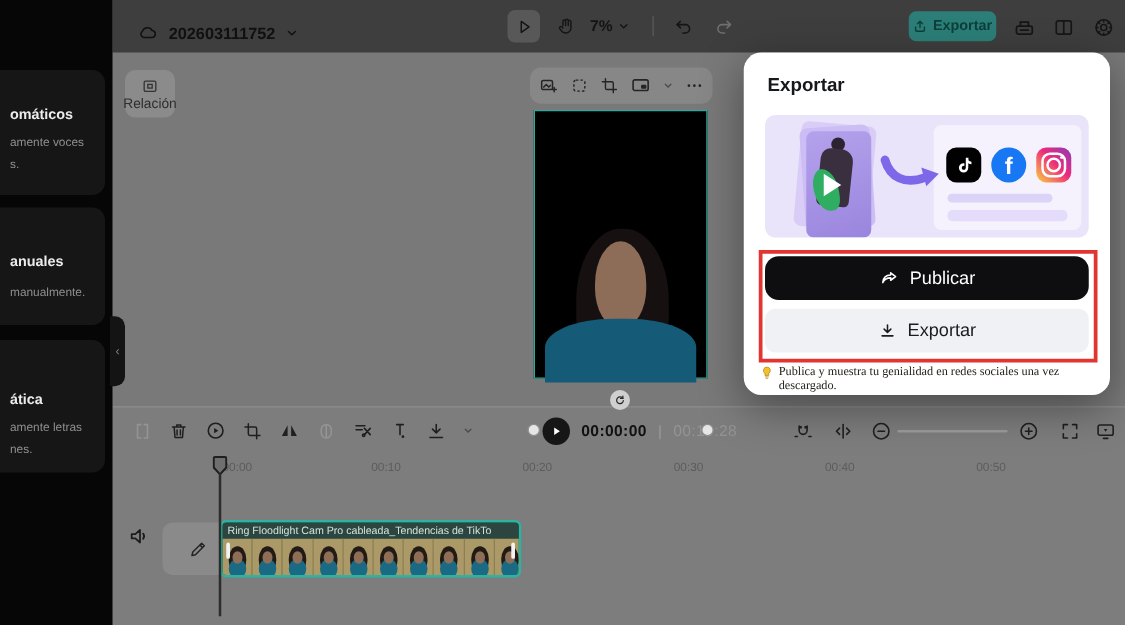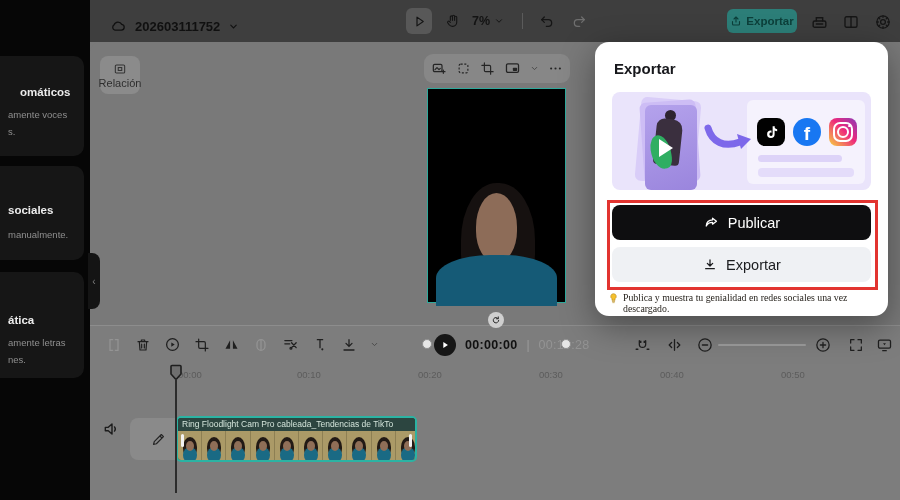--- a/index.html
+++ b/index.html
@@ -6,21 +6,21 @@
   html,body { width:900px; height:500px; }
   body { position:relative; overflow:hidden; background:#797979; font-family:"Liberation Sans",sans-serif; }
   .ic { display:inline-block; vertical-align:middle; }
   svg { display:block; }
 
   
   .sidebar { position:absolute; left:0; top:0; width:90px; height:500px; background:#060606; z-index:5; }
   .side-card { position:absolute; left:-62px; width:146px; background:#161616; border-radius:10px; padding-left:70px; color:#e9e9e9; overflow:hidden; }
   .side-card .t { font-size:11.5px; font-weight:bold; color:#ececec; white-space:nowrap; }
   .side-card .d { font-size:9.5px; color:#8f8f8f; line-height:1.8; white-space:nowrap; }
-  .card1 { top:56px;  height:100px; } .card1 .t { margin-top:30px;margin-left:12px; } .card1 .d { margin-top:8px; }
+  .card1 { top:56px;  height:100px; } .card1 .t { margin-top:30px; } .card1 .d { margin-top:8px; }
   .card2 { top:166px; height:94px;  } .card2 .t { margin-top:38px; } .card2 .d { margin-top:10px; }
   .card3 { top:272px; height:106px; } .card3 .t { margin-top:42px; } .card3 .d { margin-top:8px; }
   .collapse-tab { position:absolute; left:88px; top:253px; width:12px; height:56px; background:#141414; border-radius:0 8px 8px 0; z-index:6; display:flex; align-items:center; justify-content:center; color:#7d7d7d; font-size:10px; }
 
   
   .topbar { position:absolute; left:90px; top:0; width:810px; height:42px; background:#3e3e3e; z-index:4; color:#141414; }
   .topbar .abs { position:absolute; display:flex; align-items:center; }
   .proj { left:20px; top:0; height:52px; gap:8px; font-size:13px; font-weight:bold; color:#101010; }
   .tool-pill { left:316px; top:8px; width:26px; height:26px; background:#585858; border-radius:6px; justify-content:center; }
   .hand-btn { left:350px; top:8px; width:26px; height:26px; justify-content:center; }
@@ -93,36 +93,36 @@
   .facebook { background:#1877f2; border-radius:50%; color:#fff; font-weight:bold; font-size:19px; }
   .facebook::after { content:'f'; margin-top:3px; }
   .instagram { position:relative; background:linear-gradient(45deg,#f7c245 5%,#ee2a7b 55%,#8a3ab9 100%); border-radius:8px; }
   .ig-ring { width:12px; height:12px; border:2.2px solid #fff; border-radius:50%; }
   .ig-frame { position:absolute; inset:4px; border:2.2px solid #fff; border-radius:7px; }
   .ig-dot { position:absolute; right:6.5px; top:6.5px; width:2.6px; height:2.6px; background:#fff; border-radius:50%; }
   .ph-bar { position:absolute; border-radius:4px; }
   .bar1 { left:146px; top:63px; width:84px; height:7px; background:#ddd3f8; }
   .bar2 { left:146px; top:76px; width:96px; height:9px; background:#e4dcfa; }
   .btn { position:absolute; left:17px; width:259px; height:35px; border-radius:8px; display:flex; align-items:center; justify-content:center; gap:8px; font-size:14.5px; cursor:pointer; border:none; }
-  .publish { top:163px; background:#0e0e10; color:#fff; }
+  .publish { top:163px; background:#0e0e10; color:#fff;border-radius:11px; }
   .download { top:205px; background:#eff1f4; color:#1b1c1f; }
   .hint { position:absolute; left:13px; top:250px; width:270px; display:flex; align-items:flex-start; gap:4px; font-family:"Liberation Serif",serif; font-size:9.8px; color:#26221c;justify-content:flex-end; }
 
   .red-annotation { position:absolute; left:607px; top:200px; width:271px; height:90px; border:3px solid #e23430; z-index:30; pointer-events:none; }
 </style>
 </head>
 <body>
 
 <aside class="sidebar">
   <div class="side-card card1">
     <div class="t">omáticos</div>
     <div class="d"><span>amente voces</span><br><span>s.</span></div>
   </div>
   <div class="side-card card2">
-    <div class="t">sociales</div>
+    <div class="t">anuales</div>
     <div class="d"><span>manualmente.</span></div>
   </div>
   <div class="side-card card3">
     <div class="t">ática</div>
     <div class="d"><span>amente letras</span><br><span>nes.</span></div>
   </div>
 </aside>
 <div class="collapse-tab">‹</div>
 
 <header class="topbar">

